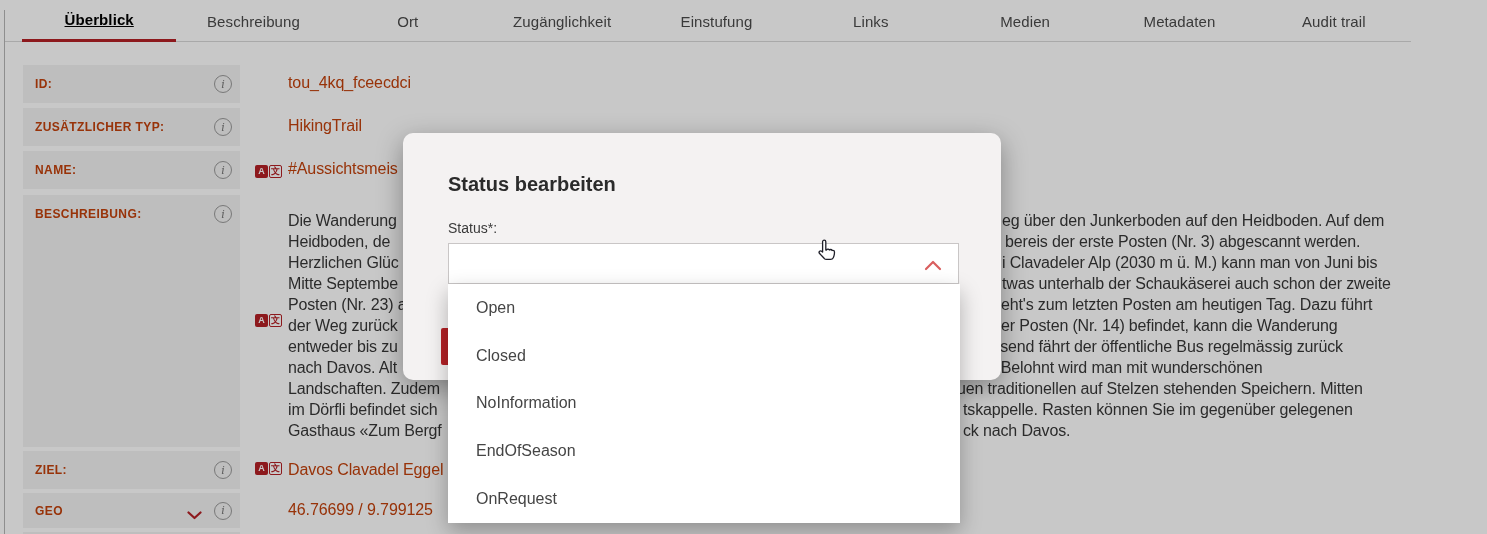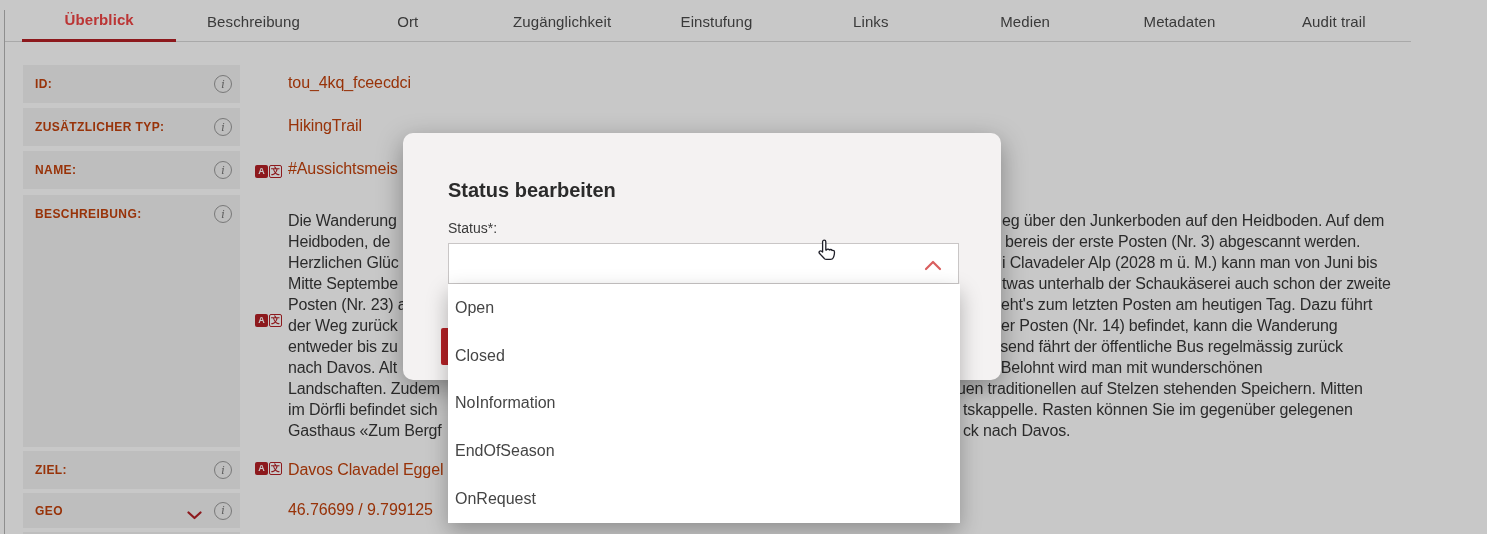--- a/index.html
+++ b/index.html
@@ -13,21 +13,21 @@
 
   
   .tabbar {
     position:absolute; left:5px; top:0; width:1406px; height:42px;
     border-bottom:1px solid #d8d8d8; display:flex; padding-left:17px;
   }
   .tab {
     width:157px; height:42px; display:flex; align-items:center; justify-content:center;
     font-size:15px; color:#4b4b4b; cursor:pointer; letter-spacing:0.1px;
   }
-  .tab.active { color:#ef4444; font-weight:600; border-bottom:3px solid #b42126; }
+  .tab.active { color:#000000; font-weight:600; border-bottom:3px solid #b42126;text-decoration:underline; }
 
   
   .cell {
     position:absolute; left:23px; width:217px; background:#f2f2f2;
     display:flex; align-items:center; padding:0 34px 0 12px;
   }
   .cell-label { font-size:12px; font-weight:700; color:#c2410c; letter-spacing:0.4px; white-space:nowrap; }
   .cell.tall { align-items:flex-start; padding-top:12px; }
   .info {
     position:absolute; right:8px; top:50%; margin-top:-9px;
@@ -57,38 +57,38 @@
     white-space:nowrap; letter-spacing:-0.15px;
   }
   .dl-left { left:288px; }
 
   
   .overlay { position:absolute; inset:0; background:rgba(0,0,0,0.215); z-index:5; }
   .modal {
     position:absolute; left:403px; top:133px; width:598px; height:247px;
     background:#f4f2f2; border-radius:10px; box-shadow:0 8px 26px rgba(0,0,0,0.35); z-index:10;
   }
-  .modal-title { position:absolute; left:45px; top:40px; font-size:20px; font-weight:600; color:#2b2b2b;margin-top:6px; }
+  .modal-title { position:absolute; left:45px; top:40px; font-size:20px; font-weight:600; color:#2b2b2b; }
   .modal-label { position:absolute; left:45px; top:87px; font-size:14px; color:#3a3a3a; }
   .save-btn {
     position:absolute; left:38px; top:195px; width:130px; height:37px;
     background:#b42126; border:none; border-radius:2px; cursor:pointer; z-index:1;
   }
   .select {
     position:absolute; left:45px; top:110px; width:511px; height:41px;
     background:#fff; border:1px solid #c9c6c6; cursor:pointer; z-index:2;
   }
   .select-chevron { position:absolute; right:16px; top:13px; }
   .dropdown {
     position:absolute; left:448px; top:284px; width:512px; height:239px;
     background:#fff; box-shadow:0 8px 20px rgba(0,0,0,0.28); z-index:20;
     display:flex; flex-direction:column;
   }
   .option {
-    flex:1; display:flex; align-items:center; padding-left:7px;
+    flex:1; display:flex; align-items:center; padding-left:28px;
     font-size:16px; color:#454545; cursor:pointer;
   }
 
   .cursor { position:absolute; left:815px; top:238px; z-index:30; pointer-events:none; }
 </style>
 </head>
 <body>
 
 <div class="page">
 
@@ -159,21 +159,21 @@
   <div class="dline" style="top:210px">
     <span class="dl-left">Die Wanderung</span>
     <span class="dl-right" style="left:1002px">eg über den Junkerboden auf den Heidboden. Auf dem</span>
   </div>
   <div class="dline" style="top:231px">
     <span class="dl-left">Heidboden, de</span>
     <span class="dl-right" style="left:1005px">bereis der erste Posten (Nr. 3) abgescannt werden.</span>
   </div>
   <div class="dline" style="top:252px">
     <span class="dl-left">Herzlichen Glüc</span>
-    <span class="dl-right" style="left:1002px">i Clavadeler Alp (2028 m ü. M.) kann man von Juni bis</span>
+    <span class="dl-right" style="left:1002px">i Clavadeler Alp (2030 m ü. M.) kann man von Juni bis</span>
   </div>
   <div class="dline" style="top:273px">
     <span class="dl-left">Mitte Septembe</span>
     <span class="dl-right" style="left:1002px">twas unterhalb der Schaukäserei auch schon der zweite</span>
   </div>
   <div class="dline" style="top:294px">
     <span class="dl-left">Posten (Nr. 23) a</span>
     <span class="dl-right" style="left:1001px">eht's zum letzten Posten am heutigen Tag. Dazu führt</span>
   </div>
   <div class="dline" style="top:315px">

